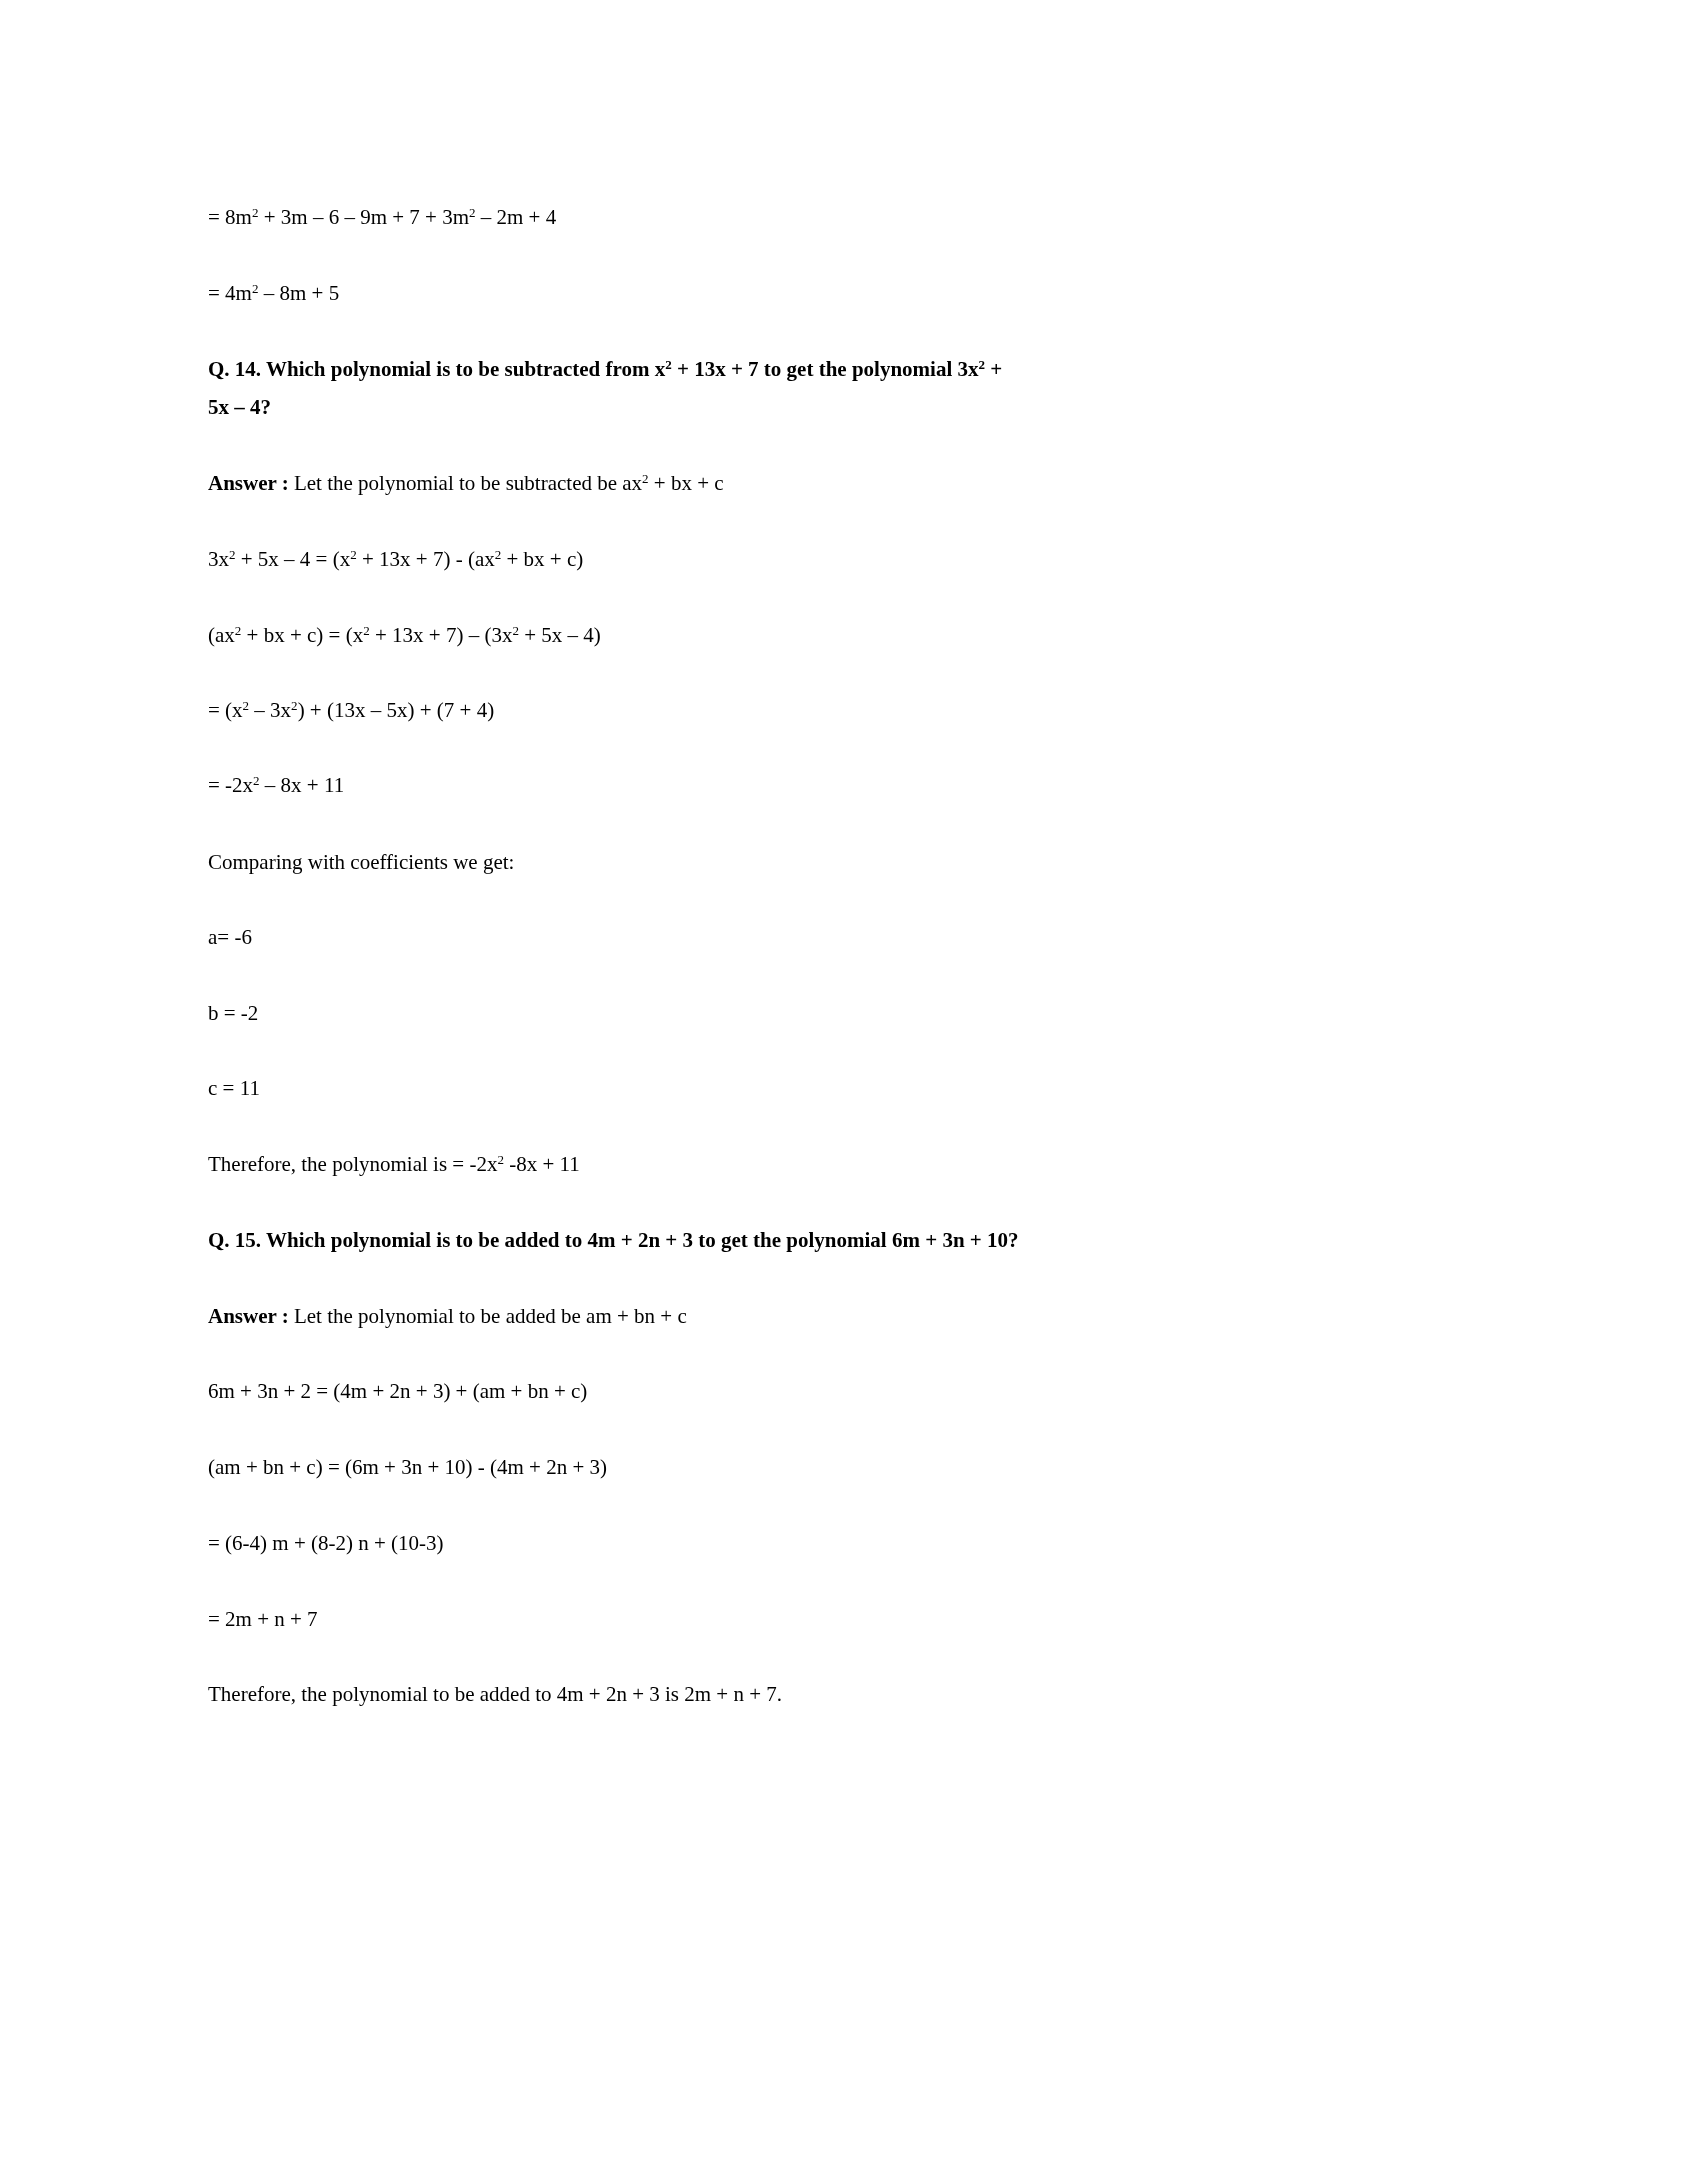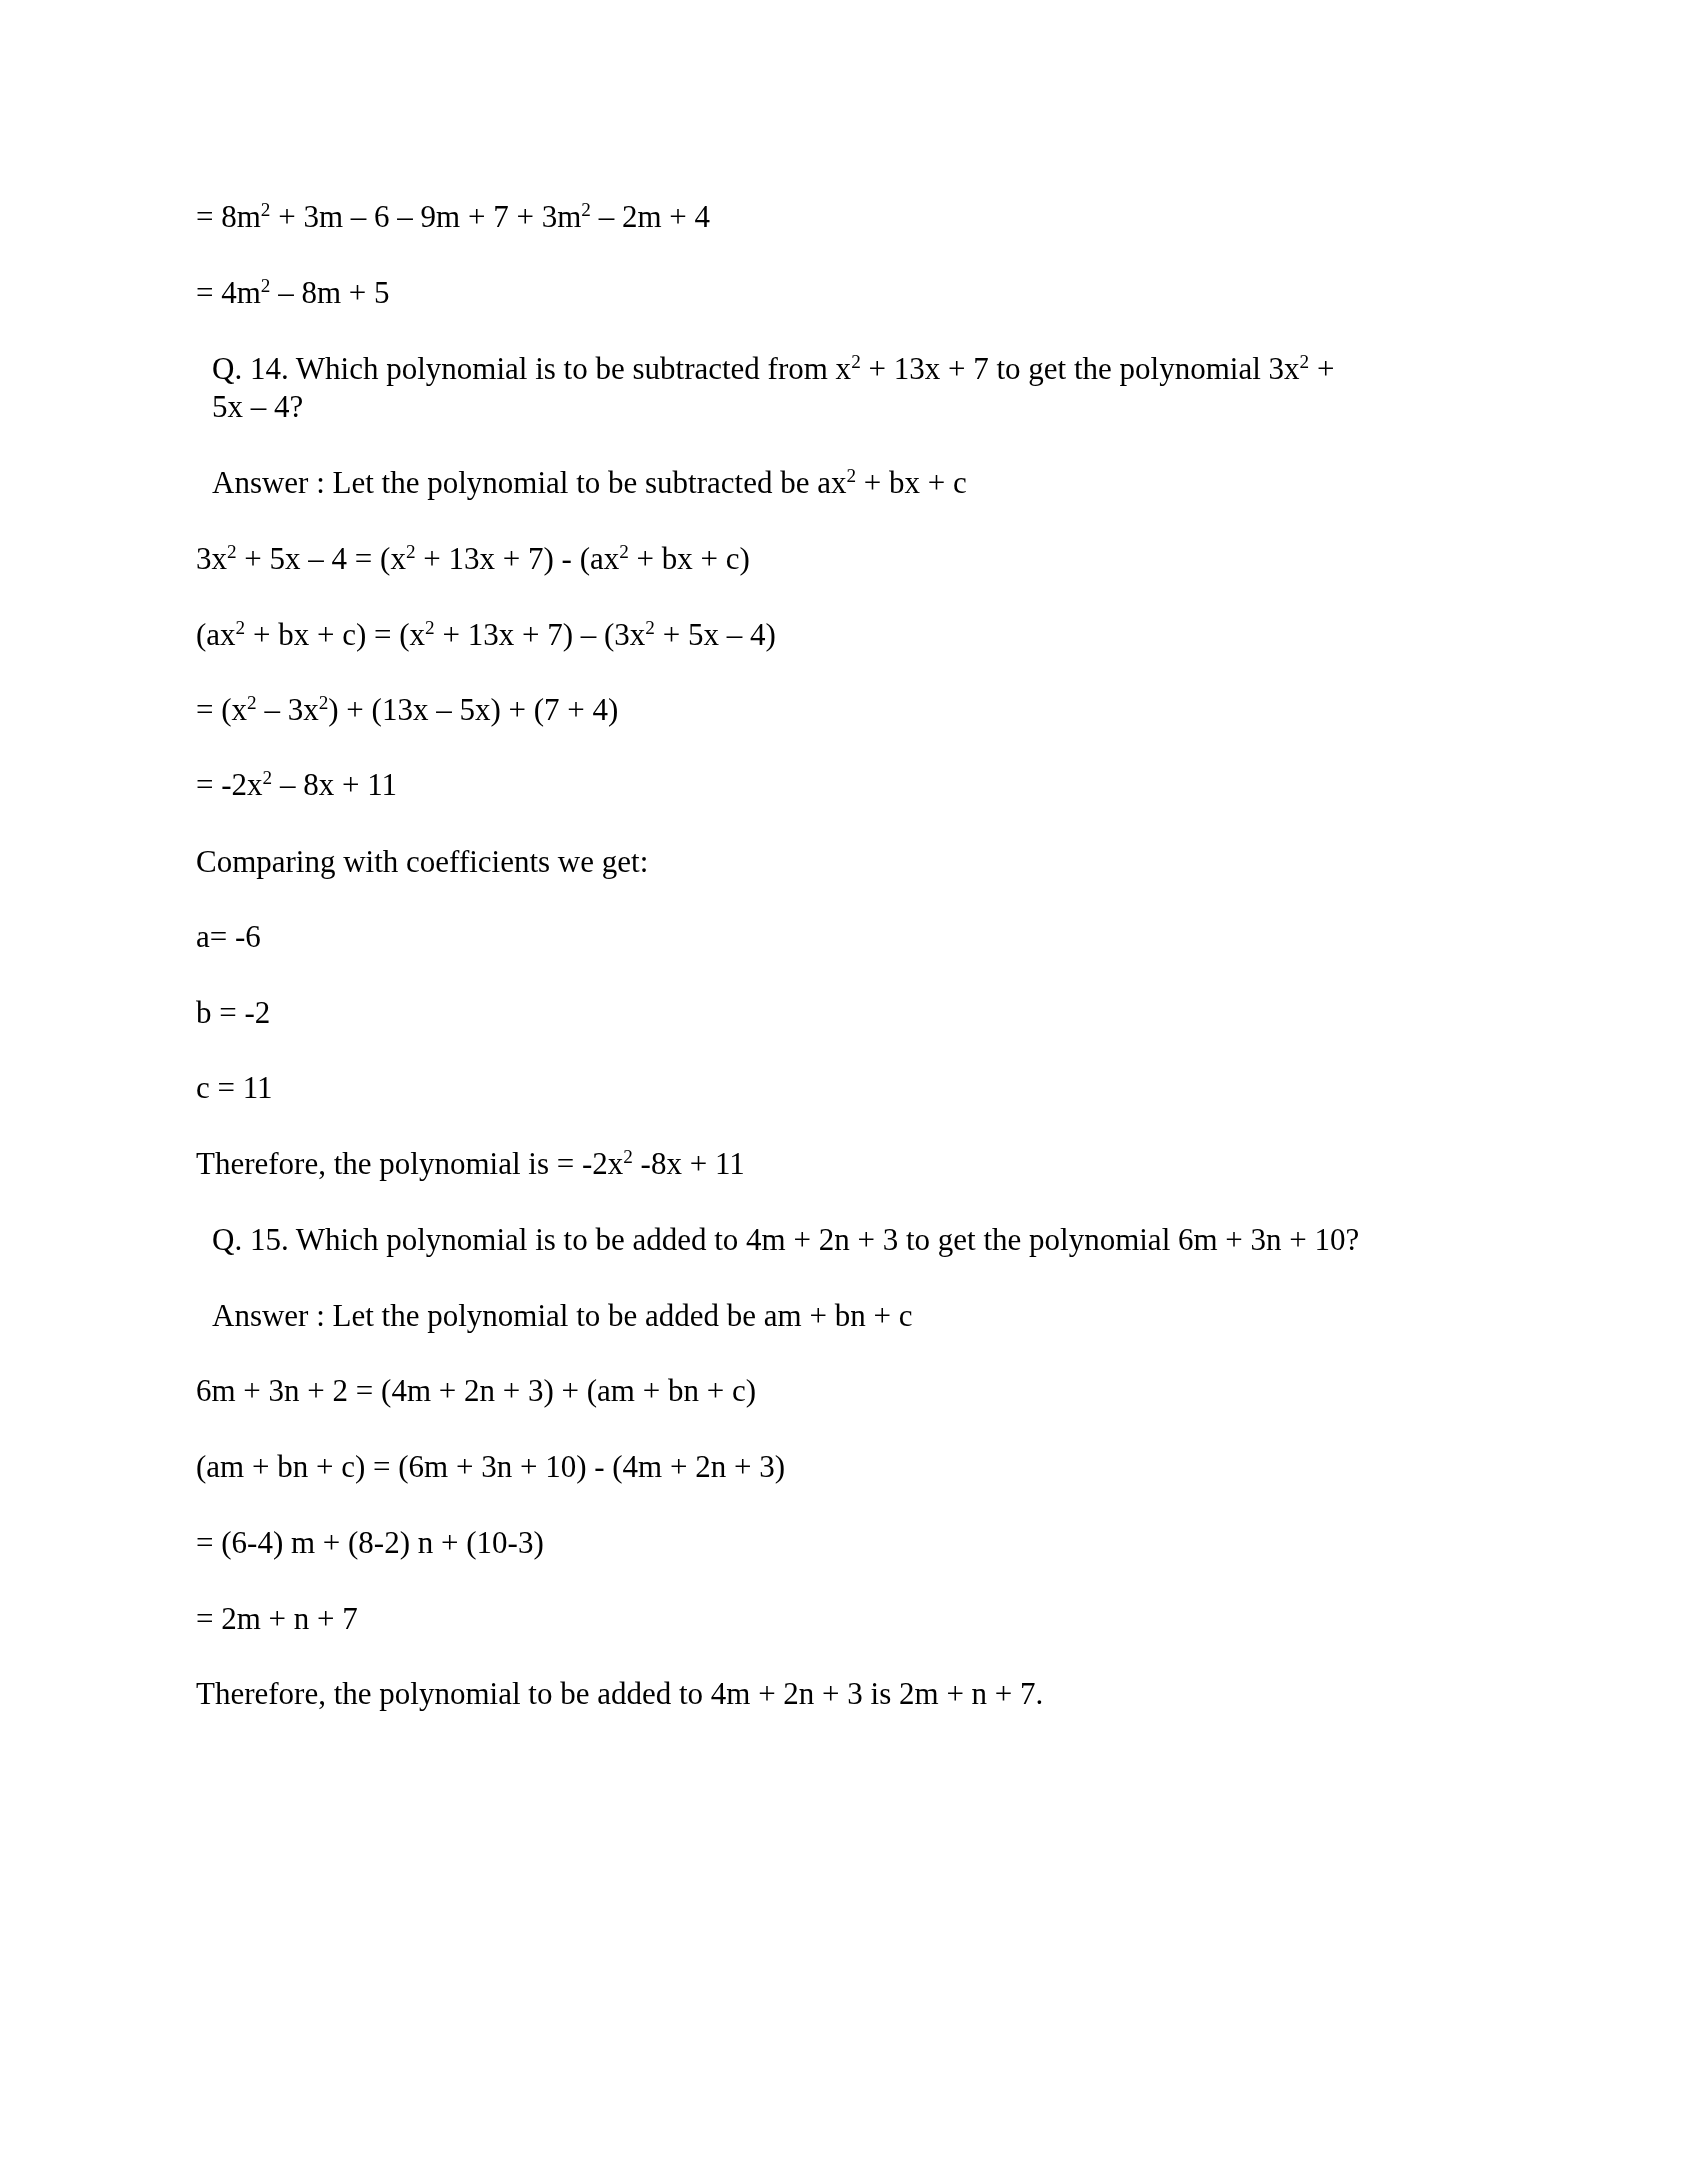--- a/index.html
+++ b/index.html
@@ -1,19 +1,19 @@
 <!DOCTYPE html>
 <html><head>
   <meta charset="utf-8">
   <style>
     html, body { margin: 0; padding: 0; background: #ffffff; }
     body { width: 1683px; height: 2178px; position: relative; overflow: hidden;
            font-family: "Liberation Serif", "DejaVu Serif", serif; color: #000; }
-    .line { position: absolute; left: 196px; font-size: 31px; line-height: 38px; white-space: nowrap; }
-    .bold { font-weight: normal; margin-left: 16px; }
+    .line { position: absolute; left: 208px; font-size: 21px; line-height: 38px; white-space: nowrap; }
+    .bold { font-weight: bold; }
     sup { font-size: 0.62em; vertical-align: 0; position: relative; top: -0.55em; line-height: 0; }
   </style>
 </head>
 <body>
 
 <div class="line" style="top:198px">
   <span>= 8m</span><sup>2</sup><span> + 3m – 6 – 9m + 7 + 3m</span><sup>2</sup><span> – 2m + 4</span>
 </div>
 <div class="line" style="top:274px">
   <span>= 4m</span><sup>2</sup><span> – 8m + 5</span>

